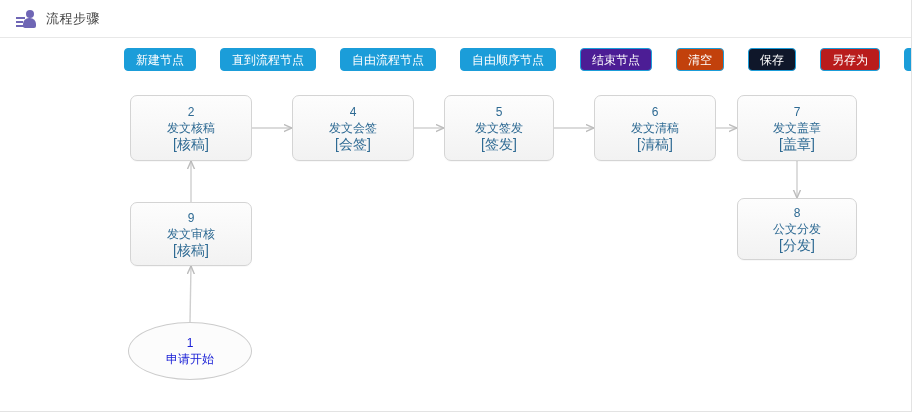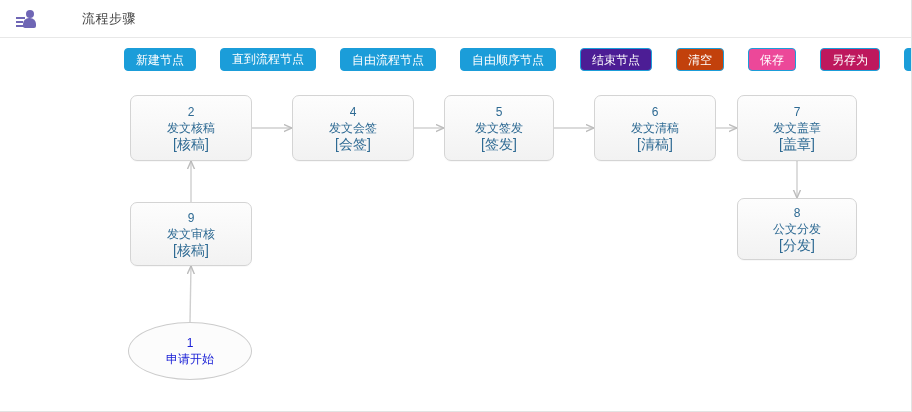--- a/index.html
+++ b/index.html
@@ -22,21 +22,20 @@
 
   
   .header {
     position: absolute;
     left: 0; top: 0;
     width: 912px; height: 38px;
     border-bottom: 1px solid #e8e8e8;
     display: flex;
     align-items: center;
     padding-left: 16px;
-    gap: 36px;
   }
   .header-icon {
     width: 20px; height: 22px;
     position: relative;
     flex: 0 0 auto;
     margin-right: 10px;
   }
   .header-icon .hi-head {
     position: absolute;
     left: 10px; top: 2px;
@@ -151,27 +150,27 @@
         <span class="hi-l2"></span>
         <span class="hi-l3"></span>
       <span class="hi-head"></span>
         <span class="hi-body"></span>
     </span>
     <span class="header-title">流程步骤</span>
   </div>
 
   <div class="toolbar" id="toolbar">
       <button class="tb-btn" style="background: rgb(27, 157, 217); border-color: rgb(27, 157, 217);">新建节点</button>
-      <button class="tb-btn" style="background: rgb(27, 157, 217); border-color: rgb(27, 157, 217); font-family: Liberation Mono, monospace;">直到流程节点</button>
+      <button class="tb-btn" style="background: rgb(27, 157, 217); border-color: rgb(27, 157, 217);">直到流程节点</button>
       <button class="tb-btn" style="background: rgb(27, 157, 217); border-color: rgb(27, 157, 217);">自由流程节点</button>
       <button class="tb-btn" style="background: rgb(27, 157, 217); border-color: rgb(27, 157, 217);">自由顺序节点</button>
       <button class="tb-btn" style="background: #4c1d95; border-color: rgb(27, 157, 217);">结束节点</button>
       <button class="tb-btn" style="background: #c2410c; border-color: rgb(27, 157, 217);">清空</button>
-      <button class="tb-btn" style="background: #ec4899; border-color: rgb(27, 157, 217);">保存</button>
-      <button class="tb-btn" style="background: #be185d; border-color: rgb(27, 157, 217);">另存为</button>
+      <button class="tb-btn" style="background: #0f172a; border-color: rgb(27, 157, 217);">保存</button>
+      <button class="tb-btn" style="background: #b91c1c; border-color: rgb(27, 157, 217);">另存为</button>
       <button class="tb-btn" style="background: rgb(27, 157, 217); border-color: rgb(27, 157, 217); padding-left: 32px;">关闭</button>
     </div>
 
   <div class="canvas" id="canvas">
     <svg class="links" id="links">
       <defs>
         <marker id="ar" markerWidth="7" markerHeight="7" refX="6" refY="3.0" orient="auto">
           <path d="M0,0.4 L6,3.0 L0,5.6" fill="none" stroke="#bcbcbc" stroke-width="1"></path>
         </marker>
       </defs>

